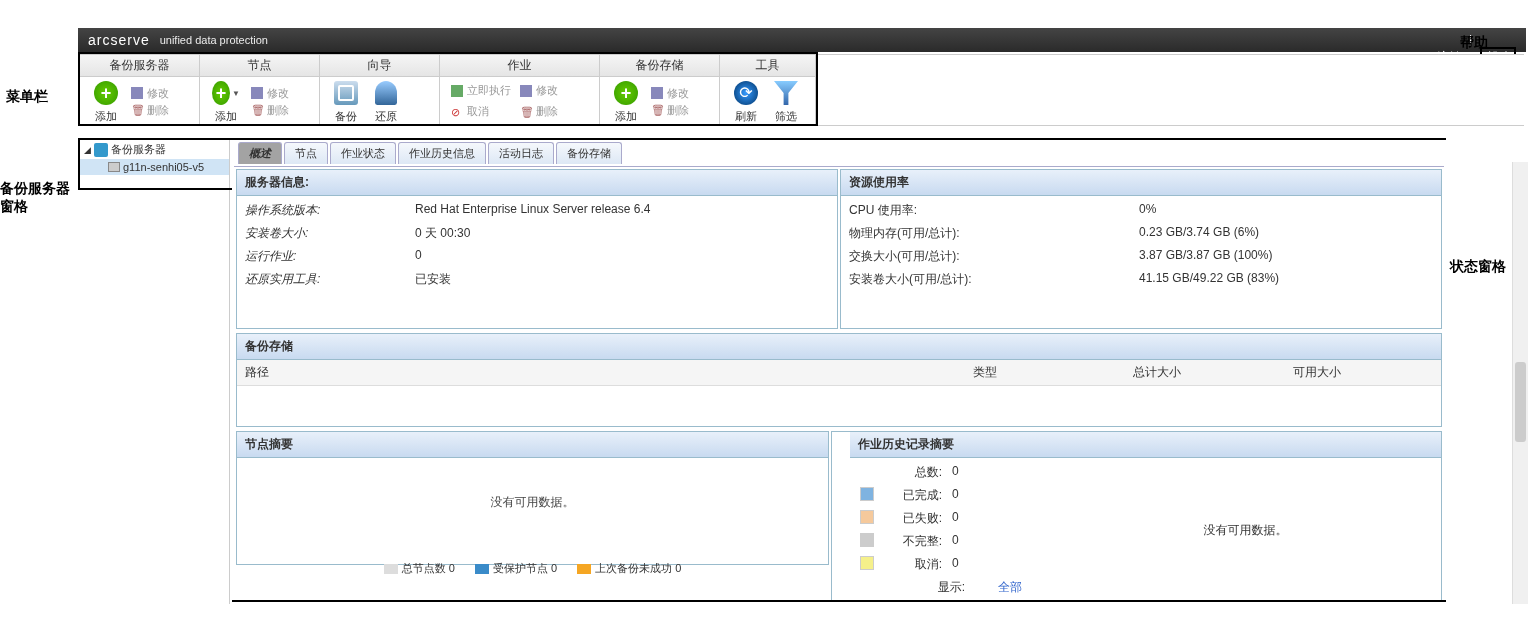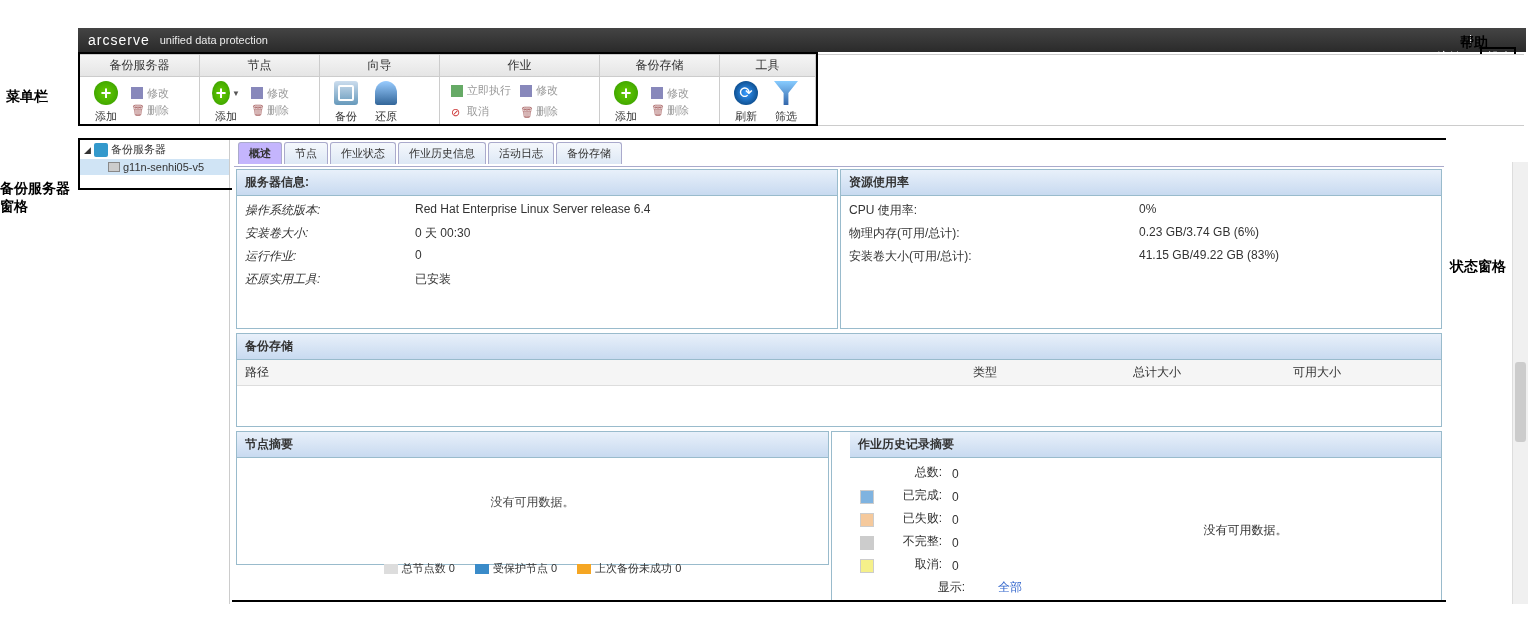--- a/index.html
+++ b/index.html
@@ -53,21 +53,21 @@
 .tree-root { padding: 2px 4px; display: flex; align-items: center; gap: 3px; }
 .tree-root .exp { font-size: 9px; }
 .tree-ricon { width: 14px; height: 14px; background: #39c; border-radius: 2px; display: inline-block; }
 .tree-child { padding: 2px 4px 2px 28px; display: flex; align-items: center; gap: 3px; cursor: pointer; }
 .tree-child.selected { background: #d0e4f5; }
 .tree-cicon { width: 12px; height: 10px; background: #ccc; border: 1px solid #888; display: inline-block; }
 
 .main { position: absolute; left: 234px; top: 140px; width: 1210px; bottom: 40px; background: #fff; display: flex; flex-direction: column; }
 .tabs { display: flex; border-bottom: 1px solid #aac; padding: 2px 4px; gap: 2px; }
 .tab { padding: 3px 10px; font-size: 11px; border: 1px solid #aac; border-bottom: none; background: linear-gradient(#f5f8fc, #dde8f5); cursor: pointer; border-radius: 3px 3px 0 0; }
-.tab.active { background: #c4b5fd; font-weight: bold; }
+.tab.active { background: #a3a3a3; font-weight: bold; font-style: italic; }
 
 .content { flex: 1; overflow: auto; padding: 2px; }
 .panel-row { display: flex; gap: 2px; }
 .panel { border: 1px solid #9bc; margin-bottom: 4px; background: #fff; }
 .panel-header { background: linear-gradient(#e8f0fa, #c8daf0); padding: 4px 8px; font-weight: bold; font-size: 12px; border-bottom: 1px solid #9bc; }
 .panel-body { padding: 6px 8px; font-size: 12px; }
 .kv-row { display: flex; margin-bottom: 6px; }
 .kv-k { width: 170px; font-style: italic; }
 .kv-rk { width: 290px; }
 .kv-v { flex: 1; }
@@ -85,21 +85,21 @@
 
 .panel-node { flex: 1; height: 134px; }
 .panel-history { flex: 1; height: 170px; padding-left: 18px; }
 .nodata { text-align: center; padding: 30px 0; color: #444; }
 .node-legend { display: flex; justify-content: center; gap: 20px; margin-top: 20px; font-size: 11px; }
 .legend-item { display: flex; align-items: center; gap: 4px; }
 .legend-box { width: 14px; height: 10px; display: inline-block; }
 
 .hist-body { display: flex; }
 .hist-left { width: 200px; padding: 6px 10px; }
-.hist-row { display: flex; margin-bottom: 6px; align-items: flex-end; font-size: 12px; }
+.hist-row { display: flex; margin-bottom: 6px; align-items: flex-start; font-size: 12px; }
 .hist-icon { width: 14px; height: 14px; margin-right: 8px; border: 1px solid #ccc; }
 .hist-label { width: 60px; text-align: right; margin-right: 10px; }
 .hist-val { }
 .hist-right { flex: 1; display: flex; align-items: center; justify-content: center; }
 .hist-show { display: flex; align-items: center; gap: 23px; margin-top: 4px; }
 .hist-show a { color: #36c; cursor: pointer; }
 
 .scrollbar-stub { position: absolute; right: 0; top: 162px; width: 16px; bottom: 40px; background: #f0f0f0; border-left: 1px solid #ddd; }
 .scrollbar-thumb { position: absolute; left: 2px; right: 2px; top: 200px; height: 80px; background: #ccc; border-radius: 3px; }
 </style>
@@ -325,20 +325,24 @@
       <div class="panel panel-resource">
         <div class="panel-header">资源使用率</div>
         <div class="panel-body">
           <div class="kv-row">
                 <div class="kv-rk">CPU 使用率:</div>
                 <div class="kv-v">0%</div>
               </div>
           <div class="kv-row">
                 <div class="kv-rk">物理内存(可用/总计):</div>
                 <div class="kv-v">0.23 GB/3.74 GB (6%)</div>
+              </div>
+          <div class="kv-row">
+                <div class="kv-rk">交换大小(可用/总计):</div>
+                <div class="kv-v">3.87 GB/3.87 GB (100%)</div>
               </div>
           <div class="kv-row">
                 <div class="kv-rk">安装卷大小(可用/总计):</div>
                 <div class="kv-v">41.15 GB/49.22 GB (83%)</div>
               </div>
         </div>
       </div>
     </div>
 
     <div class="panel panel-storage">

